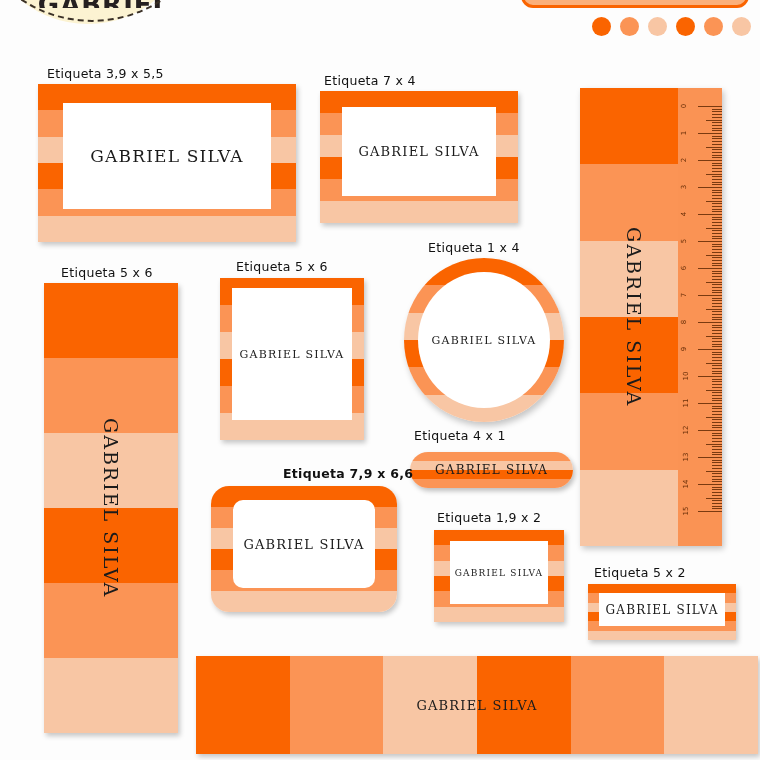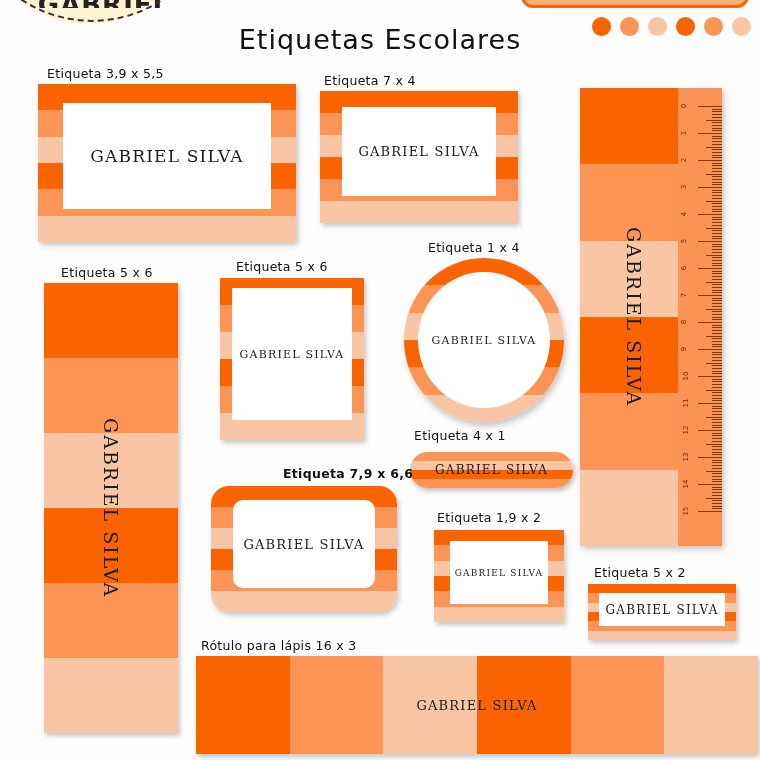--- a/index.html
+++ b/index.html
@@ -204,21 +204,20 @@
   <div class="top-bar"></div>
   <div class="dots" id="dots">
       <span class="dot" style="background: rgb(250, 100, 0);"></span>
       <span class="dot" style="background: rgb(251, 148, 85);"></span>
       <span class="dot" style="background: rgb(248, 198, 164);"></span>
       <span class="dot" style="background: rgb(250, 100, 0);"></span>
       <span class="dot" style="background: rgb(251, 148, 85);"></span>
       <span class="dot" style="background: rgb(248, 198, 164);"></span>
     </div>
 
-  <div class="main-title">Etiquetas Escolares</div>
 
   <div class="cap" style="left:47px; top:66px;">Etiqueta 3,9 x 5,5</div>
   <div class="lbl" style="left:38px; top:84px; width:258px; height:158px;">
     <div class="stripes-h">
       <i style="background:#fa6400"></i>
         <i style="background:#fb9455"></i>
         <i style="background:#f8c6a4"></i>
       <i style="background:#fa6400"></i>
         <i style="background:#fb9455"></i>
         <i style="background:#f8c6a4"></i>
@@ -337,21 +336,20 @@
         <i style="background:#f8c6a4"></i>
       <i style="background:#fa6400"></i>
         <i style="background:#fb9455"></i>
         <i style="background:#f8c6a4"></i>
     </div>
     <div class="inner-white" style="left:11px; top:9px; right:11px; bottom:14px;">
       <span class="nm" style="font-size:12px;">GABRIEL SILVA</span>
     </div>
   </div>
 
-  <div class="cap" style="left:201px; top:638px;">Rótulo para lápis 16 x 3</div>
   <div class="lbl" style="left:196px; top:656px; width:562px; height:98px;">
     <div class="stripes-v">
       <i style="background:#fa6400"></i>
         <i style="background:#fb9455"></i>
         <i style="background:#f8c6a4"></i>
       <i style="background:#fa6400"></i>
         <i style="background:#fb9455"></i>
         <i style="background:#f8c6a4"></i>
     </div>
     <div style="position:absolute; inset:0; display:flex; align-items:center; justify-content:center;">

